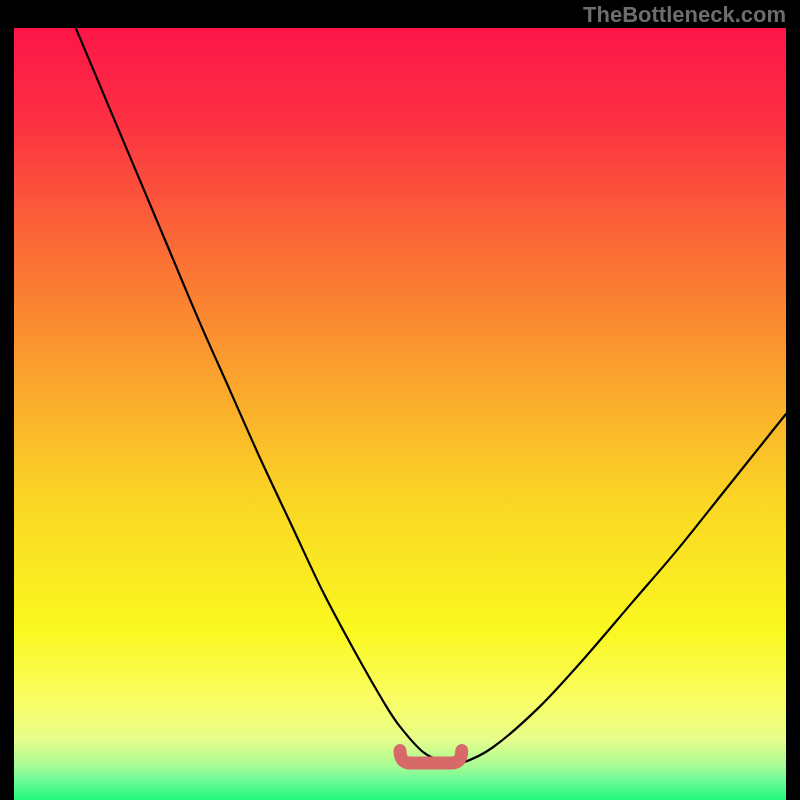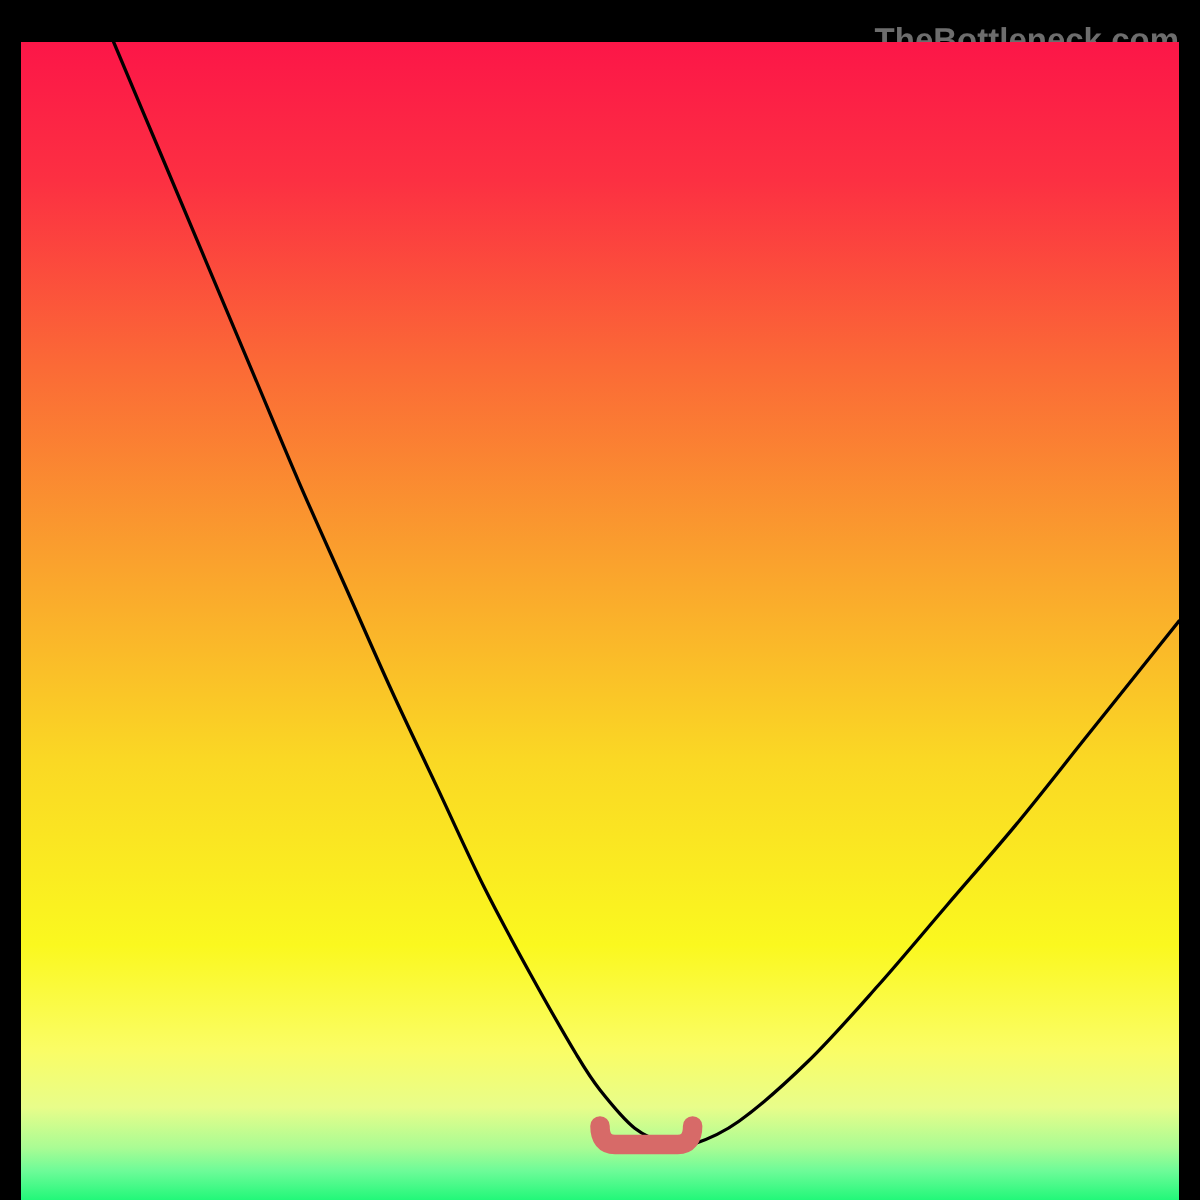--- a/index.html
+++ b/index.html
@@ -27,21 +27,20 @@
   }
   .watermark {
     position: absolute;
     top: 2px;
     right: 14px;
     font-family: Arial, Helvetica, sans-serif;
     font-size: 22px;
     font-weight: bold;
     color: #6d6d6d;
     letter-spacing: 0px;
-    margin-top: 12px;
   }
 </style>
 </head>
 <body>
 
 <div class="watermark">TheBottleneck.com</div>
 
 <div class="frame">
 
   <svg class="plot" viewBox="0 0 772 772" preserveAspectRatio="none">

